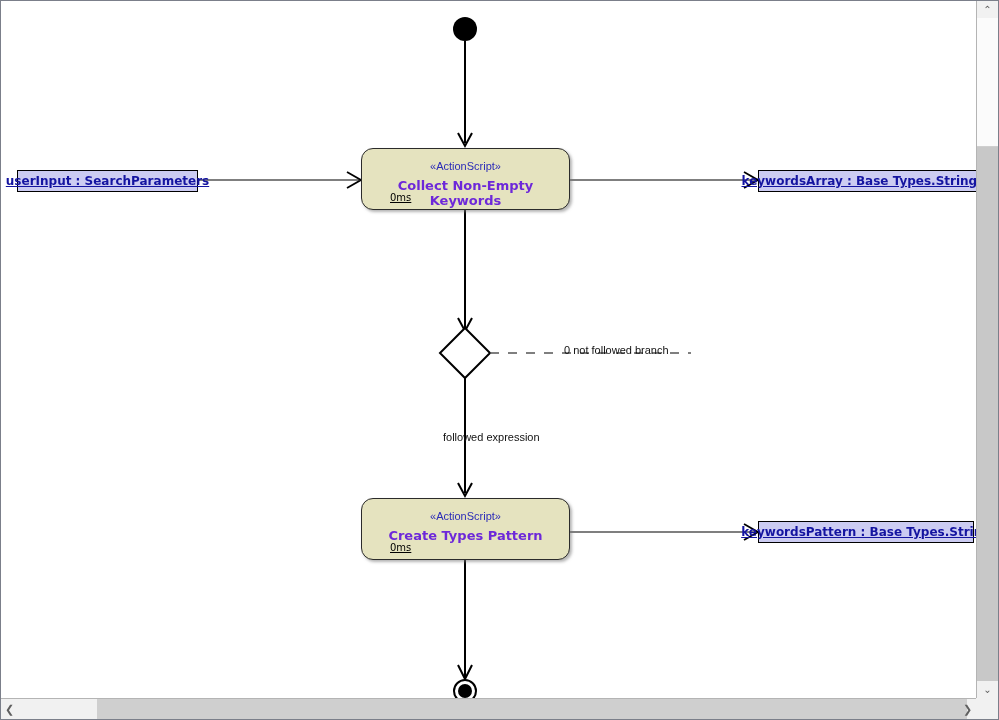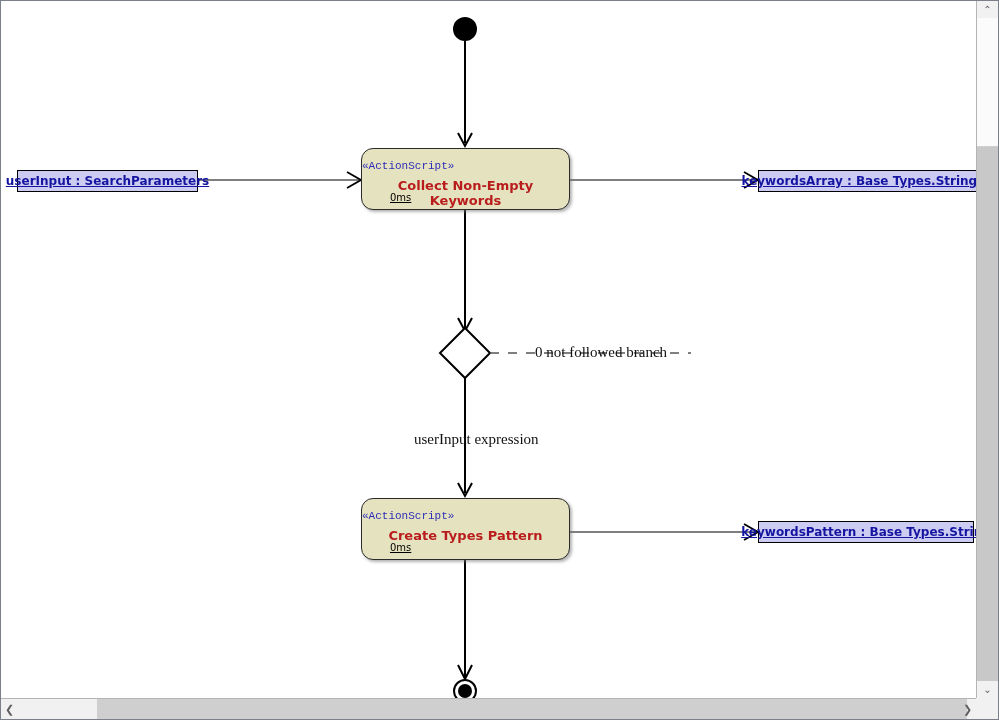--- a/index.html
+++ b/index.html
@@ -44,31 +44,31 @@
     box-sizing: border-box;
     background: #e5e3bf;
     border: 1px solid #2b2b2b;
     border-radius: 12px;
     box-shadow: 2px 2px 3px rgba(120,120,120,0.55);
   }
   .action-stereotype {
     position: absolute;
     left: 0; right: 0;
     top: 11px;
-    text-align: left;
+    text-align: center;
     color: #2b2bb8;
     font-size: 11px;
-    font-family: Liberation Mono, monospace;
+    font-family: Liberation Sans, sans-serif;
   }
   .action-title {
     position: absolute;
     left: 0; right: 0;
     top: 29px;
     text-align: center;
-    color: #b91c1c;
+    color: #6d28d9;
     font-size: 13px;
     font-weight: bold;
     font-family: "DejaVu Sans", sans-serif;
   }
   .action-duration {
     position: absolute;
     left: 28px;
     bottom: 6px;
     color: #000000;
     font-size: 10px;
@@ -90,23 +90,24 @@
     font-size: 12px;
     font-weight: bold;
     text-decoration: underline;
     white-space: nowrap;
     font-family: "DejaVu Sans", sans-serif;
   }
 
   .edge-label {
     position: absolute;
     color: #111111;
-    font-size: 15px;
+    font-size: 11px;
     white-space: nowrap;
-    font-family: Liberation Serif, serif;
+    font-family: Liberation Sans, sans-serif;
+    margin-left: 29px;
   }
   .edge-label.branch-guard { }
   .edge-label.branch-expr { }
 
   
   #vscroll {
     position: absolute;
     right: 1px; top: 1px;
     width: 22px;
     height: 697px;
@@ -224,21 +225,21 @@
     <div class="pin-node" style="left:757px; top:169px; width:222px; height:22px;">
       <span class="pin-label">keywordsArray : Base Types.String[0]</span>
     </div>
 
     <div class="pin-node" style="left:757px; top:520px; width:216px; height:22px;">
       <span class="pin-label">keywordsPattern : Base Types.String</span>
     </div>
 
     <div class="edge-label branch-guard" style="left:534px; top:343px;">0 not followed branch</div>
 
-    <div class="edge-label branch-expr" style="left:413px; top:430px;">userInput expression</div>
+    <div class="edge-label branch-expr" style="left:413px; top:430px;">followed expression</div>
 
   </div>
 
   <div id="vscroll">
     <div class="v-btn up">⌃</div>
     <div class="v-thumb"></div>
     <div class="v-btn down">⌄</div>
   </div>
 
   <div id="hscroll">

